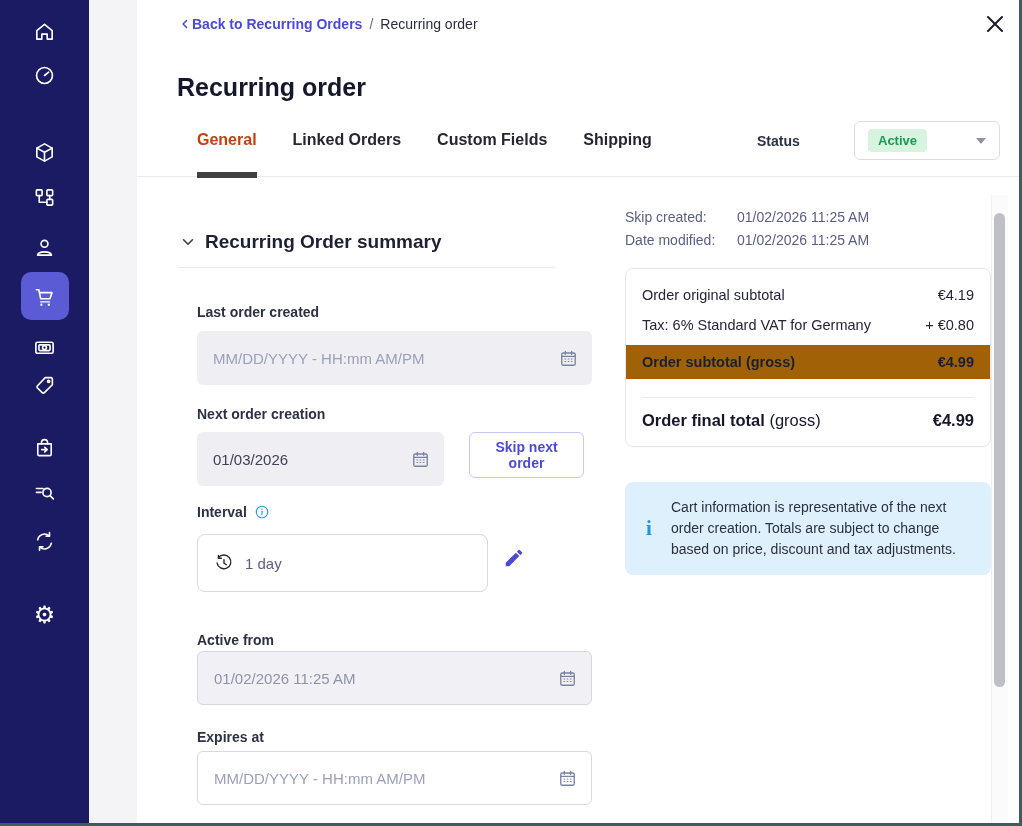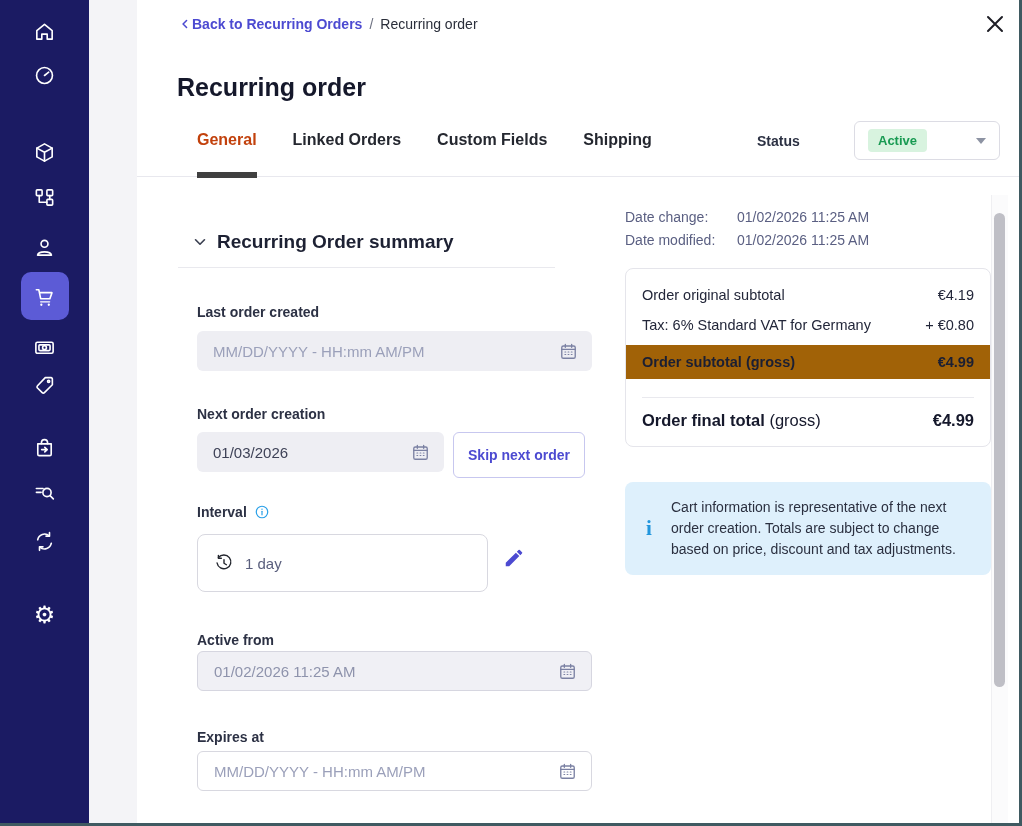--- a/index.html
+++ b/index.html
@@ -41,38 +41,38 @@
   .tab.active { color:#c2410c; border-bottom:6px solid #404040; }
 
   
   .status-label { position:absolute; left:757px; top:133px; font-size:14px; font-weight:600; color:#2c3143; }
   .status-select { position:absolute; left:854px; top:121px; width:146px; height:39px; background:#fff;
     border:1px solid #dcdce4; border-radius:6px; display:flex; align-items:center; padding:0 13px; cursor:pointer; }
   .badge { background:#d8f3df; color:#189a52; font-size:13px; font-weight:600; padding:4px 10px; border-radius:4px; }
   .caret { margin-left:auto; width:0; height:0; border-left:5px solid transparent; border-right:5px solid transparent; border-top:6px solid #8d93a3; }
 
   
-  .section-head { position:absolute; left:192px; top:231px; display:flex; align-items:center; gap:9px;
+  .section-head { position:absolute; left:180px; top:231px; display:flex; align-items:center; gap:9px;
     font-size:19px; font-weight:700; color:#1d2133; cursor:pointer; }
   .section-head svg { width:16px; height:16px; color:#3c4152; }
   .section-divider { position:absolute; left:178px; top:267px; width:377px; height:1px; background:#e9e9ee; }
 
   
   .f-label { position:absolute; left:197px; font-size:14px; font-weight:600; color:#2c3144; display:flex; align-items:center; gap:7px; }
-  .field { position:absolute; left:197px; height:40px; border-radius:6px; display:flex; align-items:center; padding:0 14px 0 16px; }
+  .field { position:absolute; left:197px; height:54px; border-radius:6px; display:flex; align-items:center; padding:0 14px 0 16px; }
   .field input { flex:1; min-width:0; border:0; outline:0; background:transparent; font-family:inherit; font-size:15px; color:#3e4257; padding:0; }
   .field input::placeholder { color:#9ba0ba; opacity:1; }
   .field.filled { background:#eeeef3; border:0; }
   .field.disabled { background:#f0f0f5; border:1px solid #d6d6e0; }
   .field.disabled input { color:#8e93ac; }
   .field.outlined { background:#fff; border:1px solid #d8d8e0; }
   .cal { width:19px; height:19px; color:#7b81a3; flex:none; margin-left:10px; cursor:pointer; }
   .info-ic { width:16px; height:16px; cursor:pointer; }
 
-  .skip-btn { position:absolute; left:453px; top:432px; width:132px; height:46px; background:#fff;
+  .skip-btn { position:absolute; left:469px; top:432px; width:115px; height:46px; background:#fff;
     border:1px solid #c7c7ef; border-radius:6px; color:#4c4ad1; font-family:inherit; font-size:14px; font-weight:600; cursor:pointer; }
 
   .interval-box { position:absolute; left:197px; top:534px; width:291px; height:58px; background:#fff;
     border:1px solid #d8d8e0; border-radius:8px; display:flex; align-items:center; gap:11px; padding:0 16px; }
   .interval-box svg { width:20px; height:20px; color:#23262e; flex:none; }
   .interval-value { font-size:15px; color:#5a5f7d; }
   .edit-btn { position:absolute; left:503px; top:547px; width:26px; height:26px; color:#4c4ad1; cursor:pointer; }
   .edit-btn svg { width:22px; height:22px; fill:currentColor; }
 
   
@@ -288,21 +288,21 @@
     <input type="text" readonly="" placeholder="MM/DD/YYYY - HH:mm AM/PM" style="">
     <svg class="ic cal" viewBox="0 0 24 24">
         <rect x="3.5" y="5" width="17" height="15.5" rx="2"></rect>
         <path d="M3.5 9.3h17M8 3.2v3.4M16 3.2v3.4"></path>
         <path d="M7.5 12.6h1M11.5 12.6h1M15.5 12.6h1M7.5 15.8h1M11.5 15.8h1M15.5 15.8h1" stroke-width="1.4"></path>
       </svg>
   </div>
 
   <div class="meta">
     <div class="meta-row">
-      <span class="ml">Date change:</span>
+      <span class="ml">Skip created:</span>
       <span>01/02/2026 11:25 AM</span>
     </div>
     <div class="meta-row">
       <span class="ml">Date modified:</span>
       <span>01/02/2026 11:25 AM</span>
     </div>
   </div>
 
   <div class="totals-card">
     <div class="trow r1">

